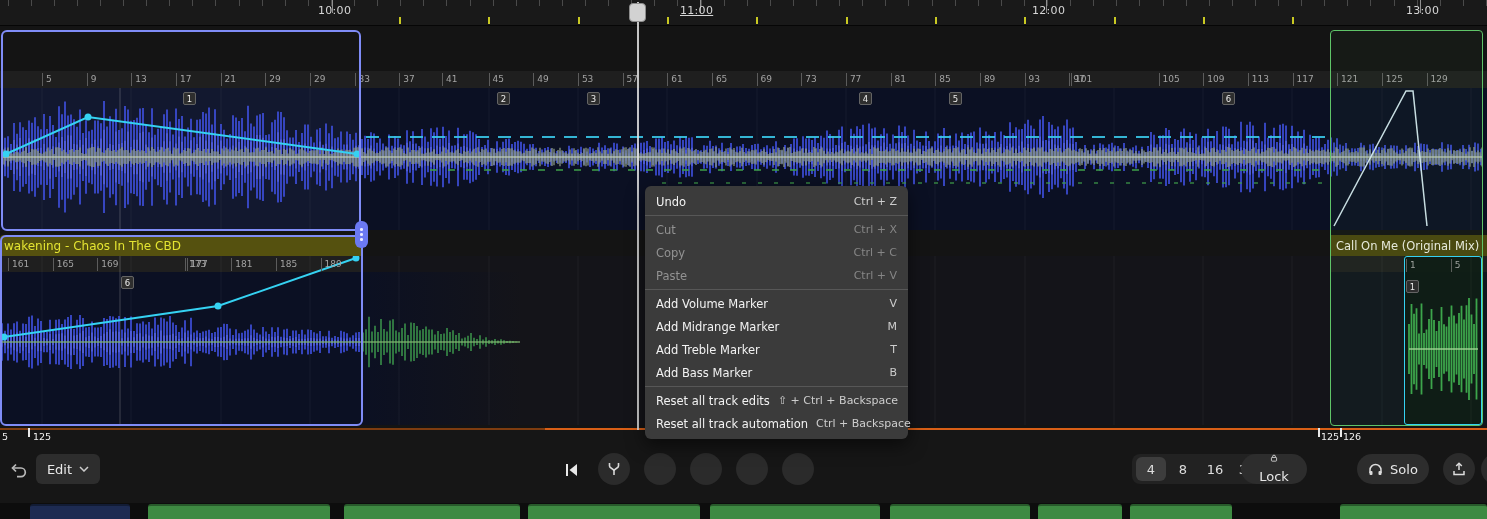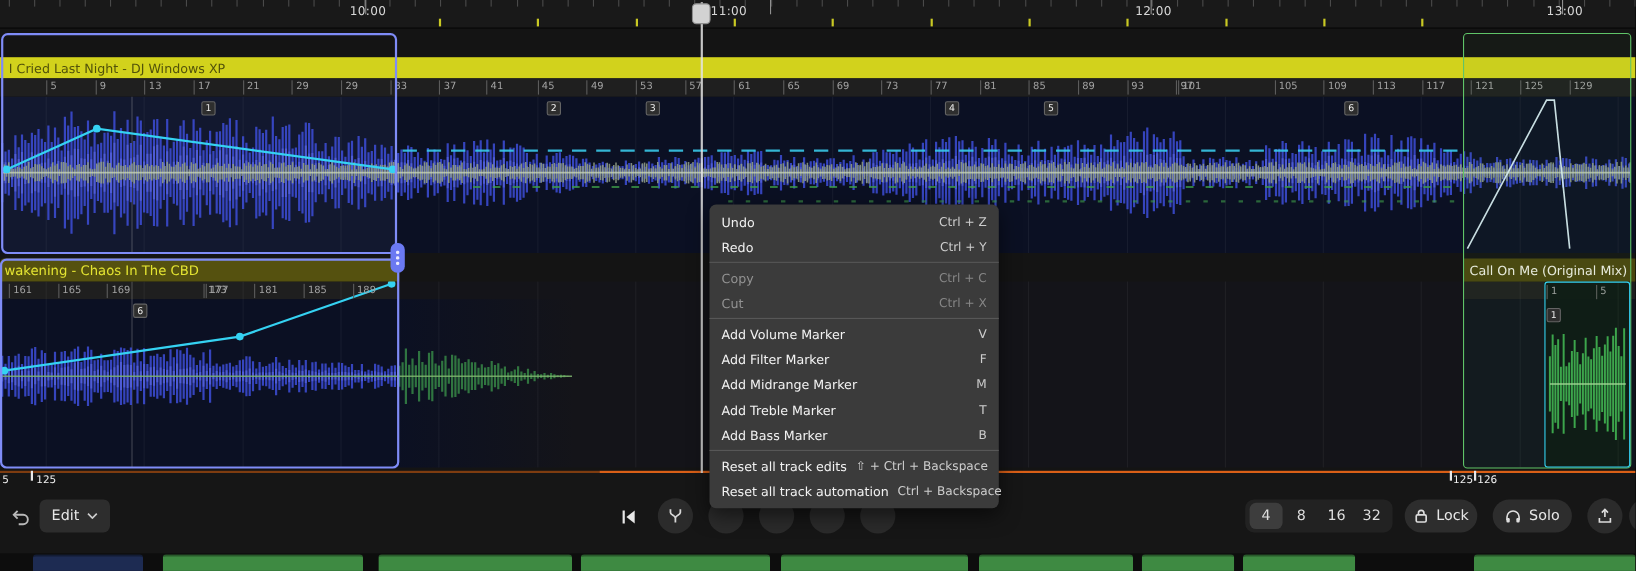--- a/index.html
+++ b/index.html
@@ -94,21 +94,21 @@
       align-items:center;justify-content:center;gap:7px;font-size:13px;color:#e8e8e8;}
   #skip-btn{left:562px;top:460px;width:20px;height:20px;}
   .circle-btn{position:absolute;top:453px;width:32px;height:32px;border-radius:50%;background:#2b2b2b;z-index:8;
       display:flex;align-items:center;justify-content:center;}
   #quantize{left:1132px;top:454px;width:134px;height:30px;background:#222;border-radius:8px;display:flex;
       align-items:center;justify-content:center;gap:2px;}
   .qbtn{width:30px;height:24px;border-radius:6px;font-size:13px;color:#dedede;display:flex;align-items:center;justify-content:center;}
   .qbtn.selected{background:#3d3d3d;}
   .pill-btn{position:absolute;top:454px;height:30px;background:#2d2d2d;border-radius:15px;display:flex;align-items:center;
       justify-content:center;gap:7px;font-size:13px;color:#e6e6e6;z-index:8;}
-  #lock-btn{left:1277px;width:66px;}
+  #lock-btn{left:1241px;width:66px;flex-direction:column;}
   #solo-btn{left:1357px;width:72px;}
 
   
   #ctx-menu{position:absolute;left:645px;top:186px;width:263px;background:#3b3b3b;border-radius:6px;padding:4px 0;
       box-shadow:0 6px 18px rgba(0,0,0,.55);z-index:10;}
   .menu-item{display:flex;justify-content:space-between;align-items:center;height:23px;padding:0 11px;
       font-size:11.5px;color:#f2f2f2;white-space:nowrap;}
   .menu-shortcut{color:#cdcdcd;font-size:11px;margin-left:8px;}
   .menu-item.disabled{color:#929292;}
   .menu-item.disabled .menu-shortcut{color:#868686;}
@@ -220,42 +220,39 @@
         <div class="tick-minor" style="left: 1347.3px;"></div>
         <div class="tick-minor" style="left: 1370.4px;"></div>
         <div class="tick-minor" style="left: 1393.5px;"></div>
         <div class="tick-minor" style="left: 1416.6px;"></div>
         <div class="tick-minor" style="left: 1439.7px;"></div>
         <div class="tick-minor" style="left: 1462.8px;"></div>
         <div class="tick-minor" style="left: 1485.9px;"></div>
         <div class="tick-major" style="left: 332px;"></div>
         <span class="time-label" style="left: 318px;">10:00</span>
         <div class="tick-major" style="left: 700px;"></div>
-        <span class="time-label" style="left: 646px;">11:00</span>
+        <span class="time-label" style="left: 680px; text-decoration: underline;">11:00</span>
         <div class="tick-major" style="left: 1046px;"></div>
         <span class="time-label" style="left: 1032px;">12:00</span>
         <div class="tick-major" style="left: 1420px;"></div>
         <span class="time-label" style="left: 1406px;">13:00</span>
         <div class="tick-yellow" style="left: 399px;"></div>
         <div class="tick-yellow" style="left: 488.3px;"></div>
         <div class="tick-yellow" style="left: 577.6px;"></div>
         <div class="tick-yellow" style="left: 667px;"></div>
         <div class="tick-yellow" style="left: 756.3px;"></div>
         <div class="tick-yellow" style="left: 845.6px;"></div>
         <div class="tick-yellow" style="left: 934.9px;"></div>
         <div class="tick-yellow" style="left: 1024.2px;"></div>
         <div class="tick-yellow" style="left: 1113.6px;"></div>
         <div class="tick-yellow" style="left: 1202.9px;"></div>
         <div class="tick-yellow" style="left: 1292.2px;"></div>
       </div>
   </div>
 
-  <div id="yellow-bar">
-    <span>I Cried Last Night - DJ Windows XP</span>
-  </div>
 
   <div class="hdr" id="t2-header">
     <span>wakening - Chaos In The CBD</span>
   </div>
   <div class="hdr" id="t2r-header">
     <span>Call On Me (Original Mix)</span>
   </div>
 
   <div class="beats" id="t1-beats">
       <span class="beat-num" style="left: 42px;">5</span>
@@ -418,43 +415,39 @@
       <div class="ov-block" style="left: 1038px; width: 84px; background: rgb(62, 138, 66);"></div>
       <div class="ov-block" style="left: 1130px; width: 102px; background: rgb(62, 138, 66);"></div>
       <div class="ov-block" style="left: 1340px; width: 147px; background: rgb(62, 138, 66);"></div>
     </div>
 
   <div id="ctx-menu">
       <div class="menu-item">
         <span class="menu-label">Undo</span>
         <span class="menu-shortcut">Ctrl + Z</span>
       </div>
-      <div class="menu-item">
-        <span class="menu-label">Redo</span>
-        <span class="menu-shortcut">Ctrl + Y</span>
-      </div>
       <div class="menu-sep"></div>
+      <div class="menu-item disabled">
+        <span class="menu-label">Cut</span>
+        <span class="menu-shortcut">Ctrl + X</span>
+      </div>
       <div class="menu-item disabled">
         <span class="menu-label">Copy</span>
         <span class="menu-shortcut">Ctrl + C</span>
       </div>
       <div class="menu-item disabled">
-        <span class="menu-label">Cut</span>
-        <span class="menu-shortcut">Ctrl + X</span>
+        <span class="menu-label">Paste</span>
+        <span class="menu-shortcut">Ctrl + V</span>
       </div>
       <div class="menu-sep"></div>
       <div class="menu-item">
         <span class="menu-label">Add Volume Marker</span>
         <span class="menu-shortcut">V</span>
       </div>
       <div class="menu-item">
-        <span class="menu-label">Add Filter Marker</span>
-        <span class="menu-shortcut">F</span>
-      </div>
-      <div class="menu-item">
         <span class="menu-label">Add Midrange Marker</span>
         <span class="menu-shortcut">M</span>
       </div>
       <div class="menu-item">
         <span class="menu-label">Add Treble Marker</span>
         <span class="menu-shortcut">T</span>
       </div>
       <div class="menu-item">
         <span class="menu-label">Add Bass Marker</span>
         <span class="menu-shortcut">B</span>

